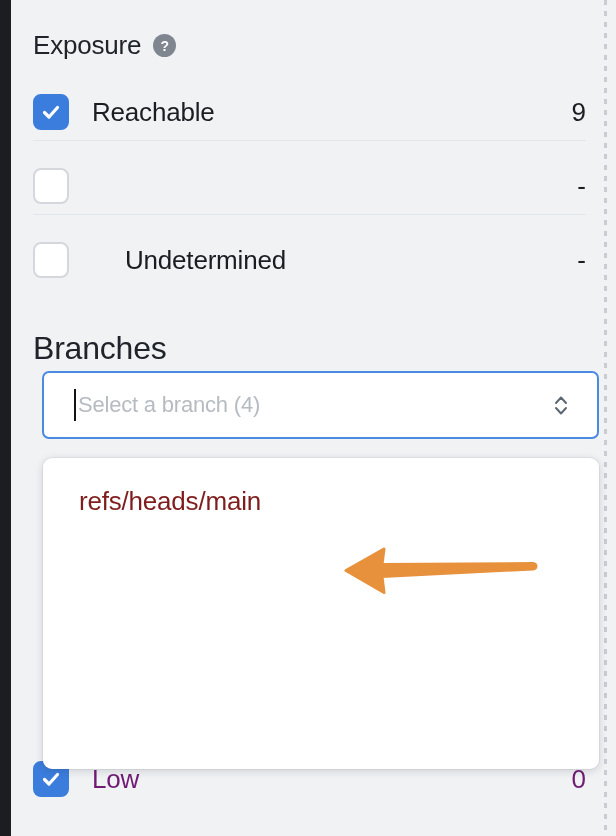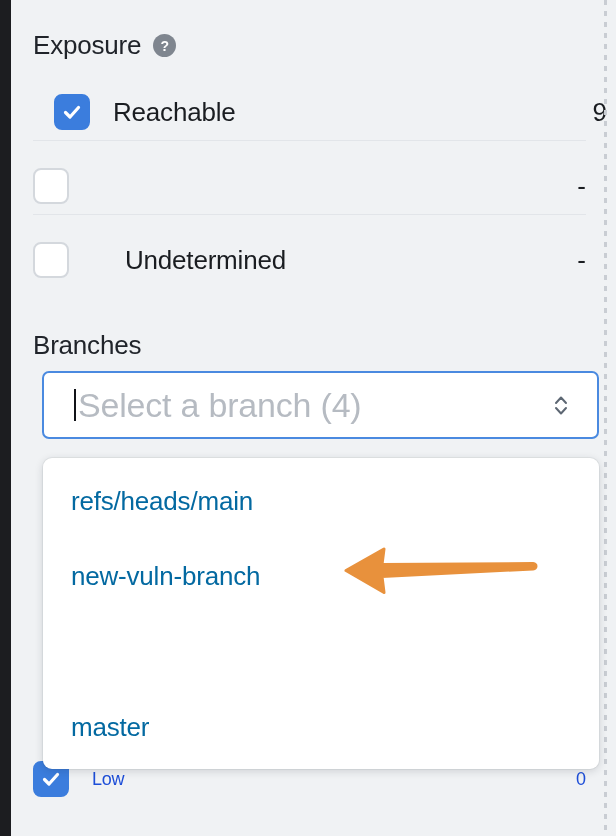--- a/index.html
+++ b/index.html
@@ -128,21 +128,21 @@
     position: absolute;
     left: 22px;
     width: 553px;
     height: 1px;
     background: #e2e5e9;
   }
 
   
   .field-label {
     position: absolute;
-    font-size: 26px;
+    font-size: 32px;
     color: #20242a;
     letter-spacing: -0.2px;
   }
   .combo {
     position: absolute;
     left: 31px;
     top: 371px;
     width: 557px;
     height: 68px;
     box-sizing: border-box;
@@ -153,21 +153,21 @@
     align-items: center;
   }
   .caret {
     width: 2px;
     height: 32px;
     background: #111318;
     margin-left: 30px;
     flex: 0 0 auto;
   }
   .combo-placeholder {
-    font-size: 34px;
+    font-size: 22px;
     color: #b6bbc2;
     margin-left: 2px;
     letter-spacing: -0.2px;
     white-space: nowrap;
   }
   .combo-chevrons {
     margin-left: auto;
     margin-right: 26px;
     color: #5d6773;
     display: flex;
@@ -182,42 +182,42 @@
     width: 556px;
     height: 311px;
     background: #ffffff;
     border-radius: 9px;
     box-shadow: 0 2px 9px rgba(25,32,45,0.16), 0 0 0 1px rgba(25,32,45,0.05);
     overflow: hidden;
     z-index: 5;
   }
   .dd-option {
     position: absolute;
-    left: 28px;
-    font-size: 26px;
-    color: #0369a1;
+    left: 36px;
+    font-size: 26px;
+    color: #7f1d1d;
     letter-spacing: -0.2px;
     white-space: nowrap;
   }
 
   
   .occluded-row {
     position: absolute;
     left: 22px;
     top: 757px;
     width: 553px;
     height: 44px;
     display: flex;
     align-items: center;
     z-index: 1;
   }
   .occluded-row .cb-label,
   .occluded-row .cb-value {
-    font-size: 18px;
-    color: #1d4ed8;
+    font-size: 26px;
+    color: #701a75;
     text-align: center;
   }
 
   
   .arrow-annotation {
     position: absolute;
     left: 340px;
     top: 535px;
     width: 200px;
     height: 70px;
@@ -232,21 +232,21 @@
 
   <div class="left-rail"></div>
 
   <div class="panel">
 
     <div class="section-head" style="left:22px; top:30px;">
       <span class="section-title">Exposure</span>
       <span class="help-icon">?</span>
     </div>
 
-    <div class="cb-row" style="top:81px;margin-left:21px;">
+    <div class="cb-row" style="top:81px;">
       <span class="cbox on">
         <svg width="22" height="22" viewBox="0 0 22 22" aria-hidden="true">
           <path d="M4.5 11.5 L9 16 L17.5 6.5" fill="none" stroke="#ffffff" stroke-width="3.2" stroke-linecap="round" stroke-linejoin="round"></path>
         </svg>
       </span>
       <span class="cb-label">Reachable</span>
       <span class="cb-value">9</span>
     </div>
     <div class="row-divider" style="top:140px;"></div>
 
@@ -284,22 +284,20 @@
         <svg width="22" height="22" viewBox="0 0 22 22" aria-hidden="true">
           <path d="M4.5 11.5 L9 16 L17.5 6.5" fill="none" stroke="#ffffff" stroke-width="3.2" stroke-linecap="round" stroke-linejoin="round"></path>
         </svg>
       </span>
       <span class="cb-label">Low</span>
       <span class="cb-value">0</span>
     </div>
 
     <div class="dropdown">
       <div class="dd-option" style="top:28px;">refs/heads/main</div>
-      <div class="dd-option" style="top:103px;">new-vuln-branch</div>
-      <div class="dd-option" style="top:254px;">master</div>
     </div>
 
   </div>
 
   <div class="arrow-annotation">
     <svg width="200" height="70" viewBox="0 0 200 70" aria-hidden="true">
       <path d="M6 35.5
                L44 14
                L42 29.5
                L193 28.5

